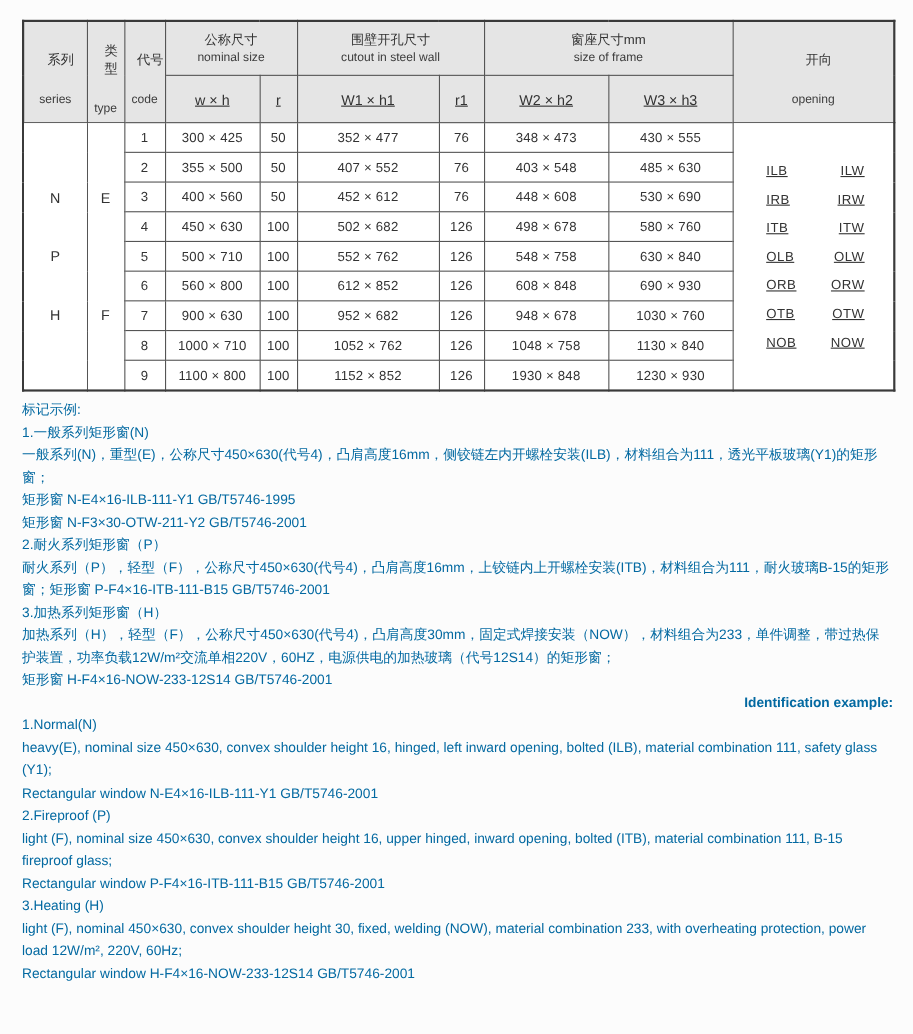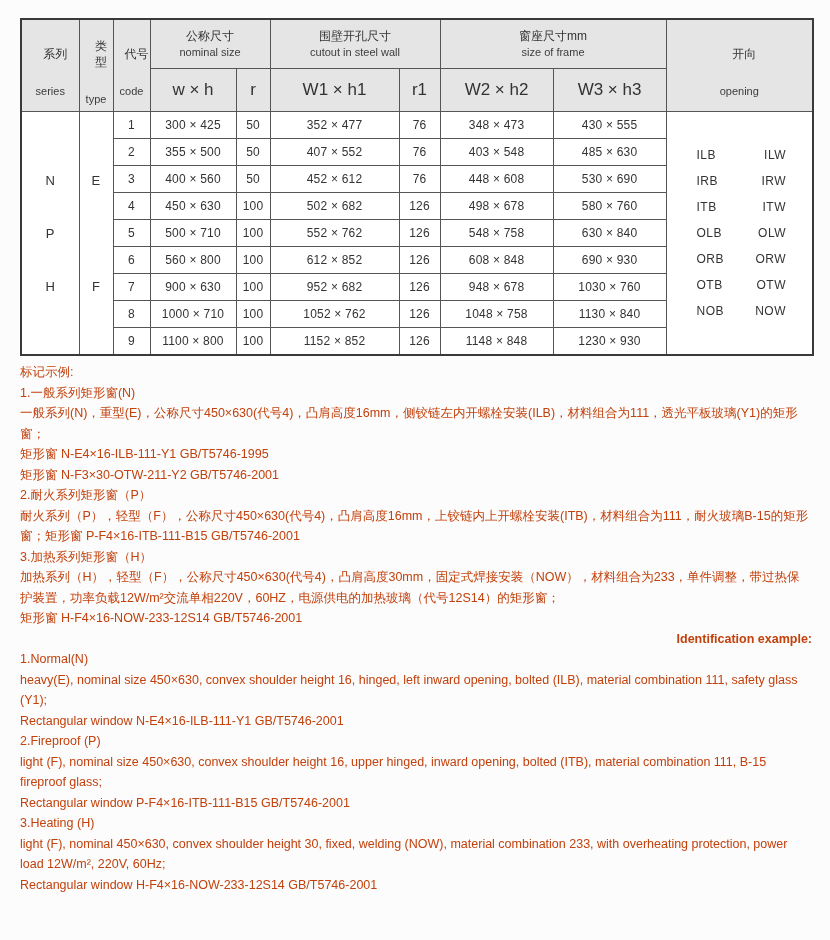--- a/index.html
+++ b/index.html
@@ -22,36 +22,36 @@
   }
   table.spec th,table.spec td{
     border:1px solid #555;
     text-align:center;vertical-align:middle;
     font-weight:normal;
     color:#333;
     padding:0;
   }
   table.spec thead th{background:#e5e5e5;}
   tr.h1 th{height:48px;font-size:12px;line-height:1.35;}
-  tr.h2 th{height:42px;font-size:17px;}
+  tr.h2 th{height:42px;font-size:13px;text-decoration:underline;}
   th.tall{height:92px;}
   th .en{display:block;font-size:11px;color:#3c3c3c;}
   th.tall .zh{display:block;margin-top:14px;padding-left:10px;}
   th.tall .en{margin-top:22px;}
   tbody td{height:26px;font-size:12px;letter-spacing:.2px;}
   td.mergecell{position:relative;background:#fff;}
   .abs-letter{position:absolute;left:0;right:0;transform:translateY(-50%);font-size:13px;}
   .openwrap{position:absolute;inset:0;display:flex;flex-direction:column;justify-content:center;}
   .openrow{height:26px;display:flex;align-items:center;justify-content:space-between;
-           padding:0 26px 0 30px;font-size:12px;letter-spacing:.5px;}
+           padding:0 26px 0 30px;font-size:12px;letter-spacing:.5px;text-decoration:underline;}
 
   
   .notes{
     position:absolute;left:20px;top:362px;width:792px;
-    font-size:12.5px;line-height:20.5px;color:#c2410c;
+    font-size:12.5px;line-height:20.5px;color:#0369a1;
   }
   .notes p{margin:0;word-break:break-word;}
   .en-title{font-weight:bold;text-align:right;}
 </style>
 </head>
 <body>
 
 <div class="page">
 
   <table class="spec">
@@ -220,21 +220,21 @@
         <td>126</td>
         <td>1048 × 758</td>
         <td>1130 × 840</td>
       </tr>
       <tr>
         <td>9</td>
         <td>1100 × 800</td>
         <td>100</td>
         <td>1152 × 852</td>
         <td>126</td>
-        <td>1148 × 848</td>
+        <td>1930 × 848</td>
         <td>1230 × 930</td>
       </tr>
     </tbody>
   </table>
 
   <div class="notes">
     <p>标记示例:</p>
     <p>1.一般系列矩形窗(N)</p>
     <p>一般系列(N)，重型(E)，公称尺寸450×630(代号4)，凸肩高度16mm，侧铰链左内开螺栓安装(ILB)，材料组合为111，透光平板玻璃(Y1)的矩形窗；</p>
     <p>矩形窗 N-E4×16-ILB-111-Y1 GB/T5746-1995</p>

